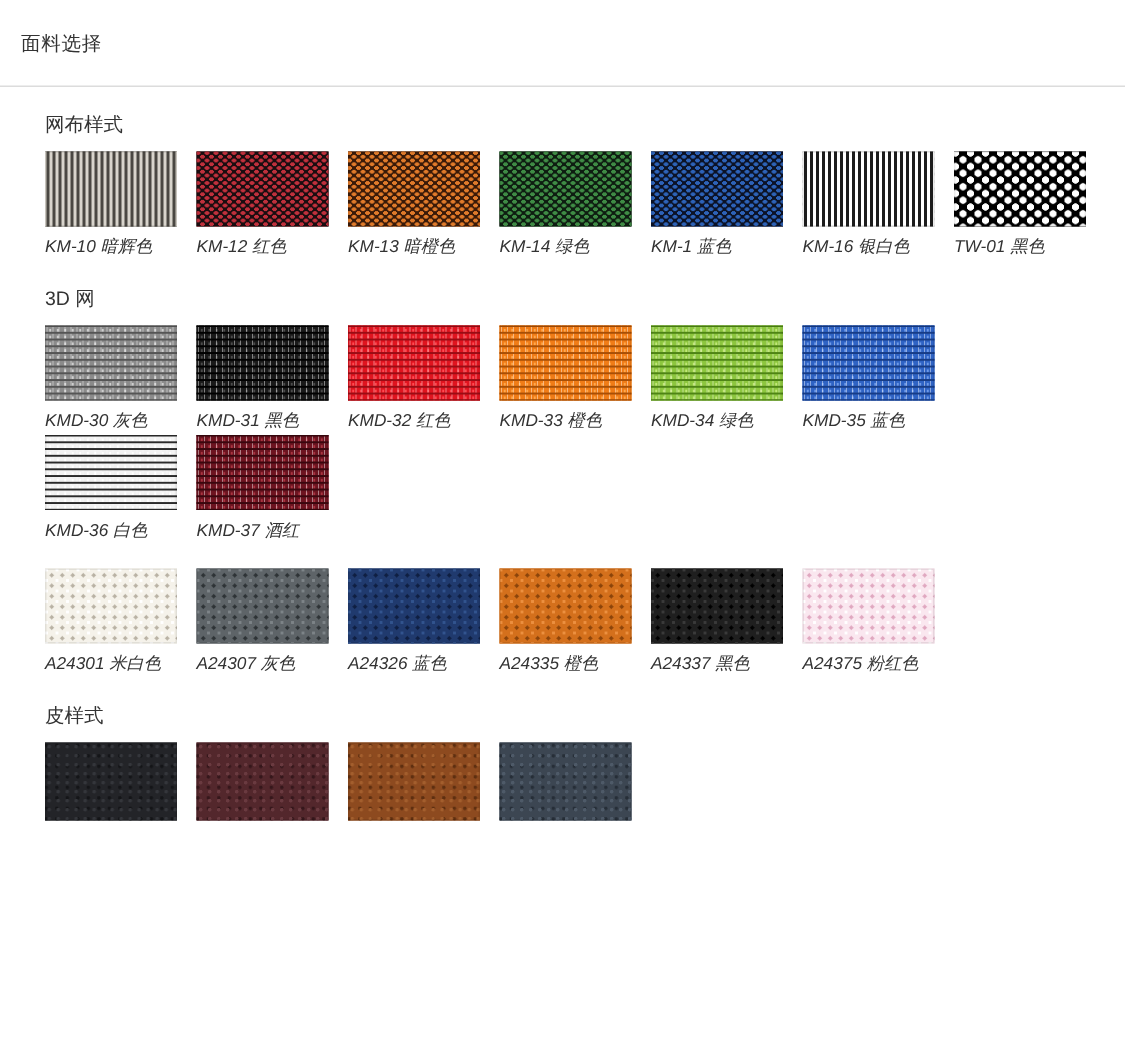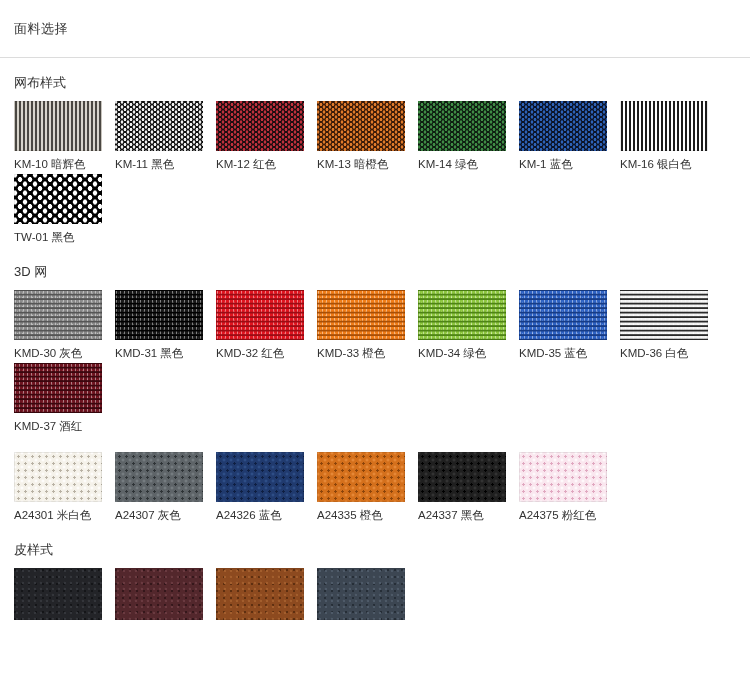--- a/index.html
+++ b/index.html
@@ -32,34 +32,36 @@
     font-size: 13px;
     color: #333333;
     letter-spacing: 0.5px;
   }
   .content {
     padding: 0 14px;
     box-sizing: border-box;
   }
   .section {
     margin-top: 16px;
+    margin-left: 16px;
   }
   .section-title {
     font-size: 13px;
     color: #333333;
     margin-bottom: 9px;
   }
   .swatch-row {
     display: flex;
     flex-wrap: wrap;
   }
   .swatch {
     width: 88px;
     margin-right: 13px;
     margin-bottom: 2px;
+    font-style: italic;
   }
   .swatch:last-child {
     margin-right: 0;
   }
   .swatch-chip {
     width: 88px;
     height: 50px;
     border: 1px solid rgba(0,0,0,0.08);
     box-sizing: border-box;
     background-color: #cccccc;
@@ -85,24 +87,20 @@
 
   <div class="content" id="sections-root">
       <div class="section">
         <div class="section-title">网布样式</div>
         <div class="swatch-row">
           <div class="swatch">
             <div class="swatch-chip" style="background-image:repeating-linear-gradient(90deg, #4a4742 0 2px, #d8d4cc 2px 4px), repeating-linear-gradient(0deg, rgba(0,0,0,0.28) 0 2px, rgba(255,255,255,0.25) 2px 5px), linear-gradient(#8d8a85, #8d8a85);background-size:4px 4px, 100% 5px, 100% 100%;background-position:0 0, 0 0, 0 0;background-color:#8d8a85;"></div>
             <div class="swatch-label">KM-10 暗辉色</div>
           </div>
           <div class="swatch">
-            <div class="swatch-chip" style="background-image:radial-gradient(#f0f0f0 34%, transparent 36%), radial-gradient(#f0f0f0 34%, transparent 36%), linear-gradient(#111111, #111111);background-size:6px 5px, 6px 5px, 100% 100%;background-position:0 0, 3px 2.5px, 0 0;background-color:#1b1b1b;"></div>
-            <div class="swatch-label">KM-11 黑色</div>
-          </div>
-          <div class="swatch">
             <div class="swatch-chip" style="background-image:radial-gradient(#c0303c 34%, transparent 36%), radial-gradient(#c0303c 34%, transparent 36%), linear-gradient(#1a0d10, #1a0d10);background-size:6px 5px, 6px 5px, 100% 100%;background-position:0 0, 3px 2.5px, 0 0;background-color:#2a1418;"></div>
             <div class="swatch-label">KM-12 红色</div>
           </div>
           <div class="swatch">
             <div class="swatch-chip" style="background-image:radial-gradient(#e07a2a 34%, transparent 36%), radial-gradient(#e07a2a 34%, transparent 36%), linear-gradient(#3a1a08, #3a1a08);background-size:6px 5px, 6px 5px, 100% 100%;background-position:0 0, 3px 2.5px, 0 0;background-color:#7a3a12;"></div>
             <div class="swatch-label">KM-13 暗橙色</div>
           </div>
           <div class="swatch">
             <div class="swatch-chip" style="background-image:radial-gradient(#3f8c45 34%, transparent 36%), radial-gradient(#3f8c45 34%, transparent 36%), linear-gradient(#0e1d11, #0e1d11);background-size:6px 5px, 6px 5px, 100% 100%;background-position:0 0, 3px 2.5px, 0 0;background-color:#17301c;"></div>
             <div class="swatch-label">KM-14 绿色</div>

